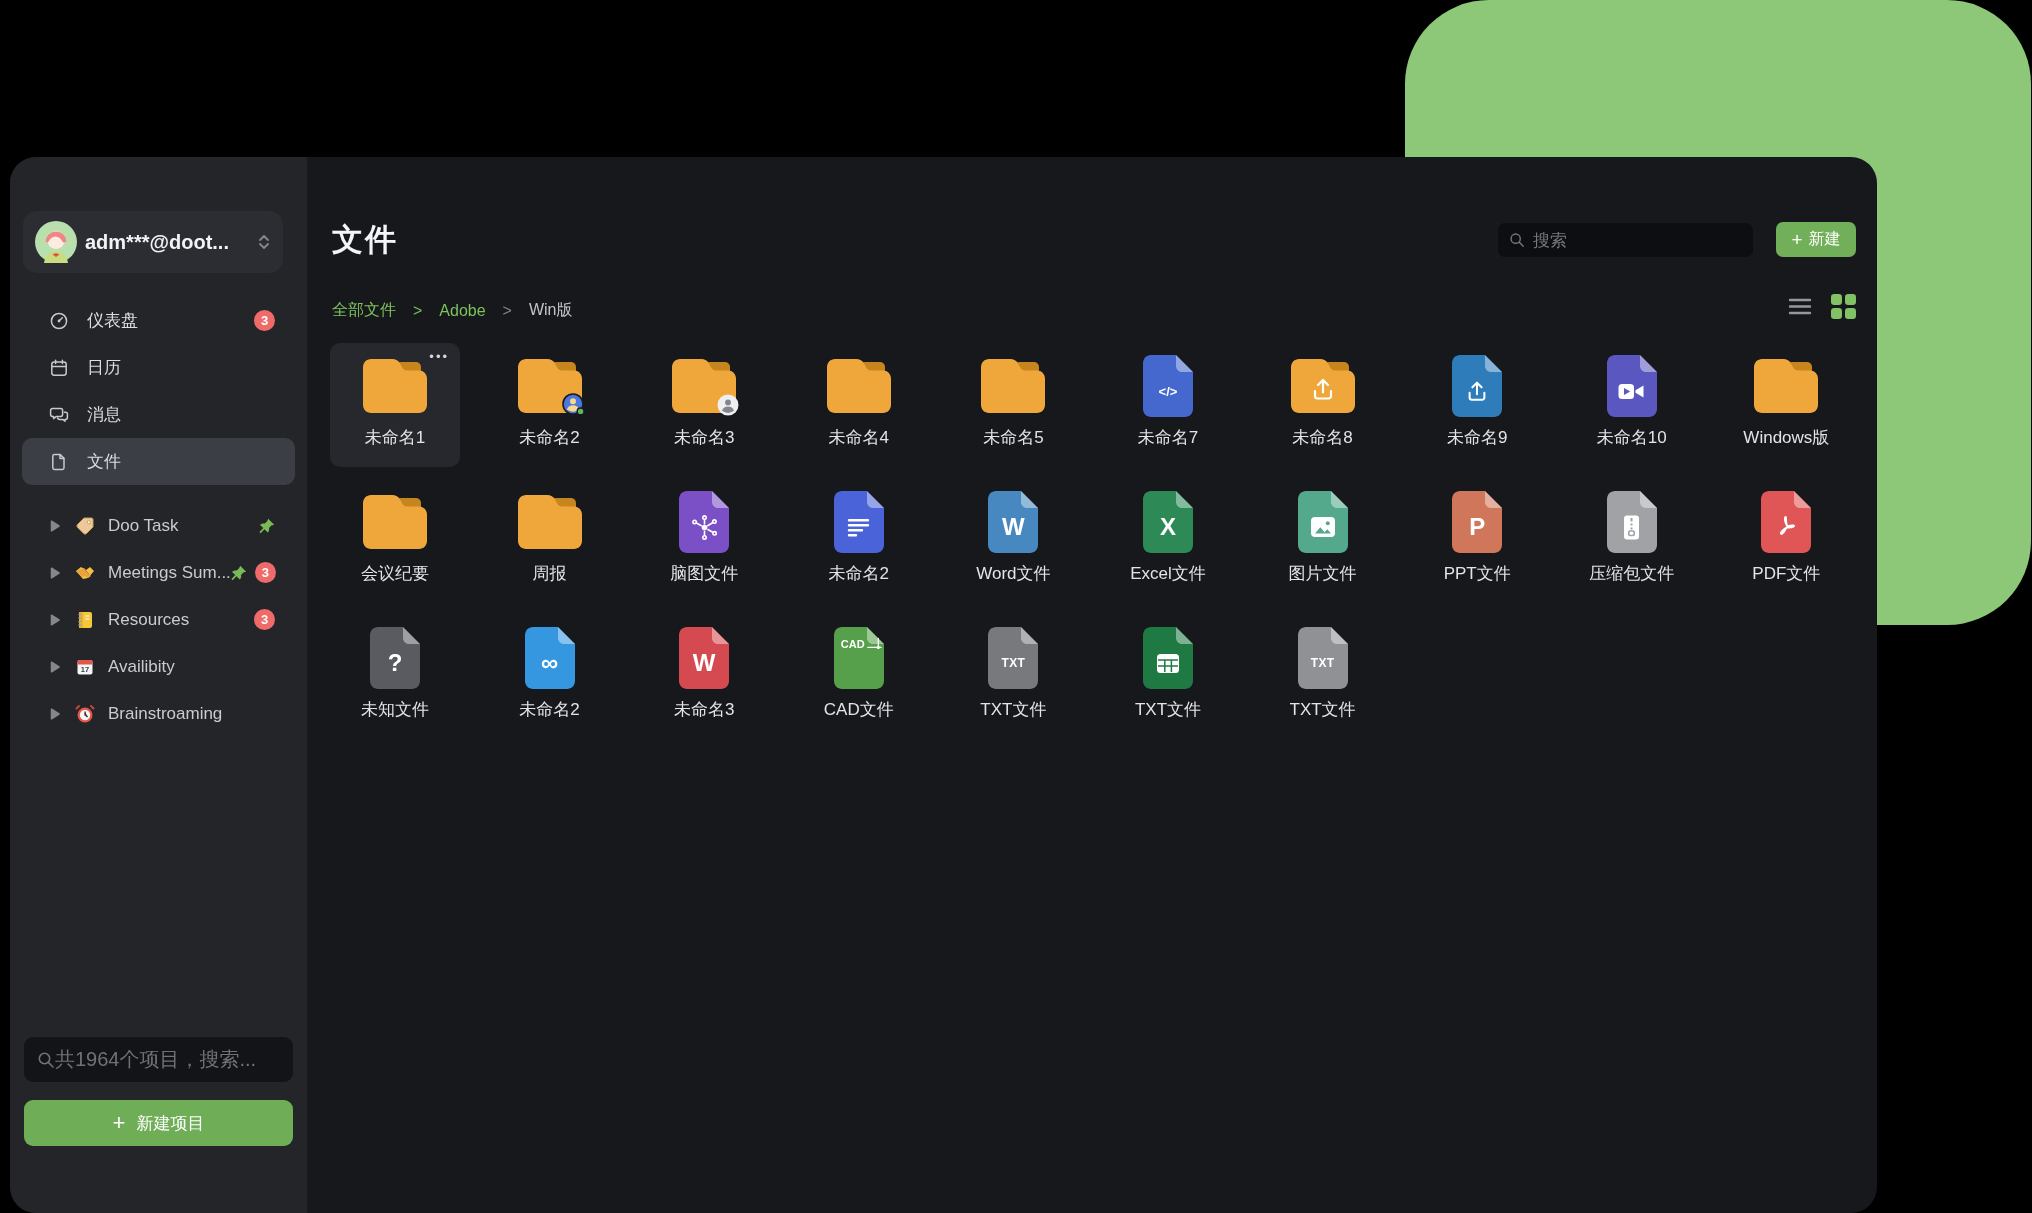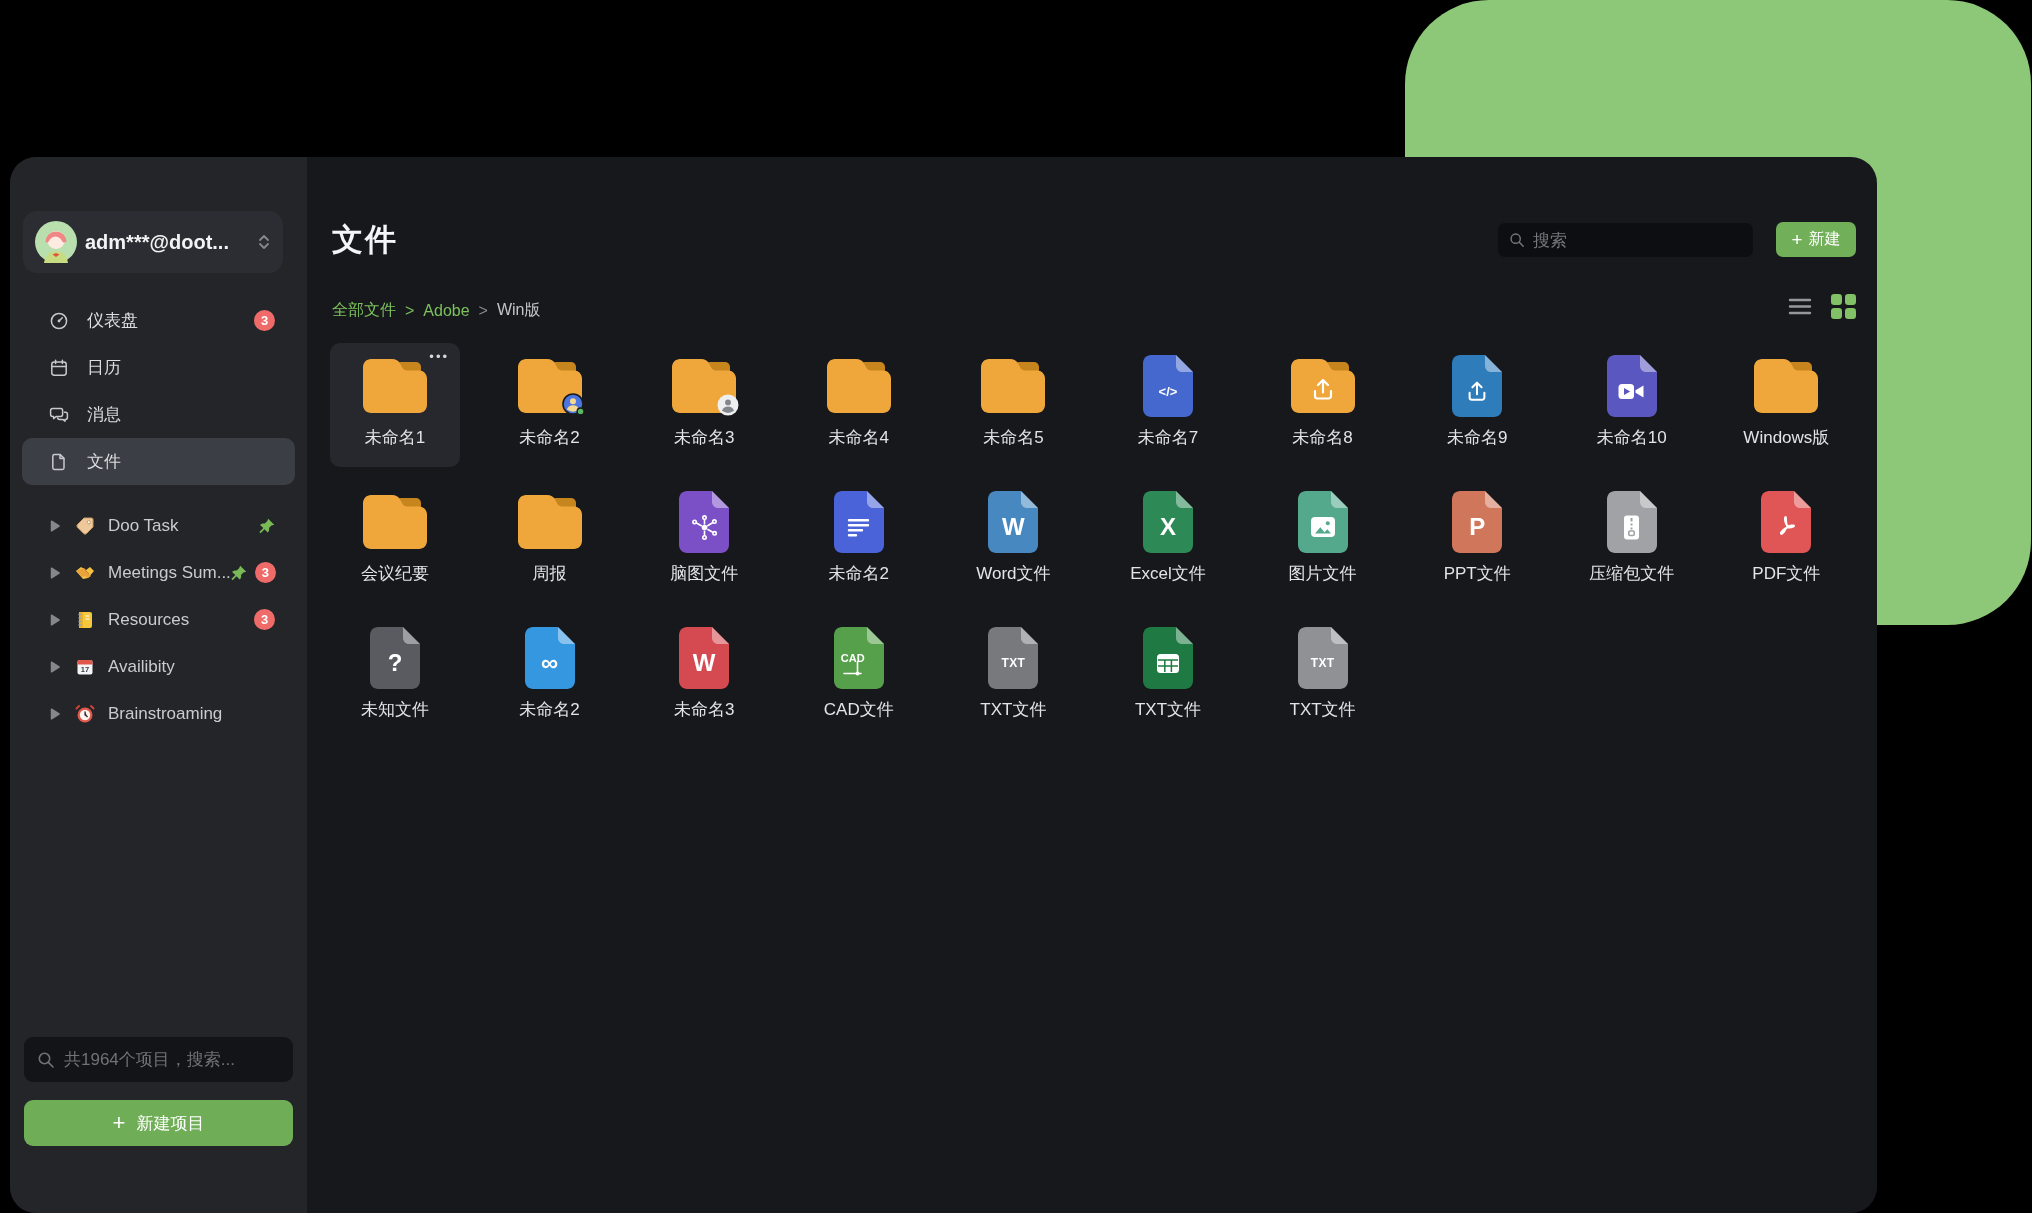--- a/index.html
+++ b/index.html
@@ -25,36 +25,36 @@
   .nav-item .badge{margin-left:auto;margin-right:20px;}
   .projects{position:absolute;left:12px;right:12px;top:345px;}
   .proj{height:47px;display:flex;align-items:center;padding-left:28px;border-radius:10px;cursor:pointer;}
   .proj .caret{color:#85878c;display:flex;width:10px;}
   .proj .pico{margin-left:14px;width:22px;display:flex;justify-content:center;}
   .proj .plabel{margin-left:12px;font-size:17px;color:#c9cbce;white-space:nowrap;}
   .proj .right{margin-left:auto;margin-right:20px;display:flex;align-items:center;gap:8px;}
   .pin{color:#79ba57;display:flex;}
   .side-search{position:absolute;left:14px;right:14px;top:880px;height:45px;background:#131418;
                border-radius:9px;display:flex;align-items:center;padding:0 13px;color:#6f7277;
-               font-size:17px;gap:9px;cursor:text;}
+               font-size:20px;cursor:text;}
   .new-project{position:absolute;left:14px;right:14px;top:943px;height:46px;background:#6fae57;border:none;
                border-radius:9px;color:#fff;font-size:17px;display:flex;align-items:center;justify-content:center;
                gap:11px;cursor:pointer;font-family:inherit;}
   .plus{font-size:22px;font-weight:400;line-height:1;}
   
   .main{position:absolute;left:297px;top:0;right:0;bottom:0;}
   .page-title{position:absolute;left:25px;top:62px;margin:0;font-size:31px;font-weight:bold;color:#f4f5f7;letter-spacing:2px;}
   .hdr-search{position:absolute;left:1191px;top:66px;width:255px;height:34px;background:#0d0e11;border-radius:7px;
               display:flex;align-items:center;padding:0 11px;gap:8px;color:#74777d;font-size:17px;
               box-sizing:border-box;cursor:text;}
   .hdr-new{position:absolute;left:1469px;top:65px;width:80px;height:35px;background:#71b059;border:none;
            border-radius:7px;color:#fff;font-size:16px;display:flex;align-items:center;justify-content:center;
            gap:6px;cursor:pointer;font-family:inherit;}
   .hdr-new .plus{font-size:19px;}
-  .breadcrumb{position:absolute;left:25px;top:143px;font-size:16px;display:flex;gap:9px;align-items:center;}
+  .breadcrumb{position:absolute;left:25px;top:143px;font-size:16px;display:flex;gap:17px;align-items:center;}
   .bc-link{color:#7cc25d;cursor:pointer;}
   .bc-sep-green{color:#7cc25d;}
   .bc-sep-gray{color:#85888d;}
   .bc-current{color:#c2c4c7;}
   .toggles{position:absolute;left:1480px;top:136px;display:flex;align-items:center;gap:17px;}
   .tgl{display:flex;cursor:pointer;}
   .tgl-list{color:#96989c;}
   .tgl-grid{color:#82c165;}
   
   .grid{position:absolute;left:23px;top:186px;width:1530px;display:flex;flex-wrap:wrap;
@@ -65,21 +65,21 @@
   .iconbox{height:64px;display:flex;align-items:center;justify-content:center;}
   .fname{margin-top:8px;font-size:17px;color:#e3e4e6;max-width:124px;white-space:nowrap;overflow:hidden;}
   .more{position:absolute;top:6px;right:11px;color:#d7d8da;font-size:13px;letter-spacing:2px;}
   .folder{position:relative;width:64px;height:54px;display:block;}
   .doc{position:relative;width:50px;height:62px;display:block;}
   .glyph{position:absolute;left:0;right:0;top:0;bottom:0;display:flex;align-items:center;justify-content:center;
          padding-top:10px;box-sizing:border-box;color:#fff;}
   .g-letter{font-size:24px;font-weight:bold;}
   .g-label{font-size:12px;font-weight:bold;letter-spacing:.3px;}
   .g-code{font-size:13px;font-weight:bold;}
-  .g-cadwrap{display:flex;flex-direction:column;align-items:flex-start;padding-top:12px;padding-left:7px;}
+  .g-cadwrap{display:flex;flex-direction:row;align-items:flex-start;padding-top:12px;padding-left:7px;}
   .g-cadtext{font-size:11px;font-weight:bold;line-height:1;}
   .cadaxis{margin-top:-3px;margin-left:2px;}
   .overlay-badge{position:absolute;right:-3px;bottom:-3px;}
   .folder-upload{position:absolute;left:50%;top:56%;transform:translate(-50%,-50%);display:flex;}
 </style>
 </head>
 <body>
 
 <div class="canvas">
   <div class="blob"></div>

